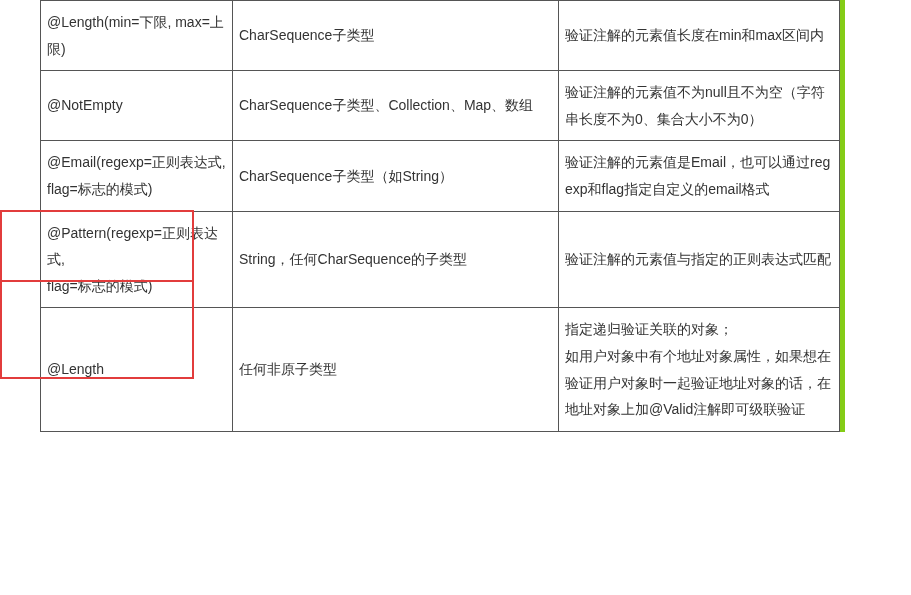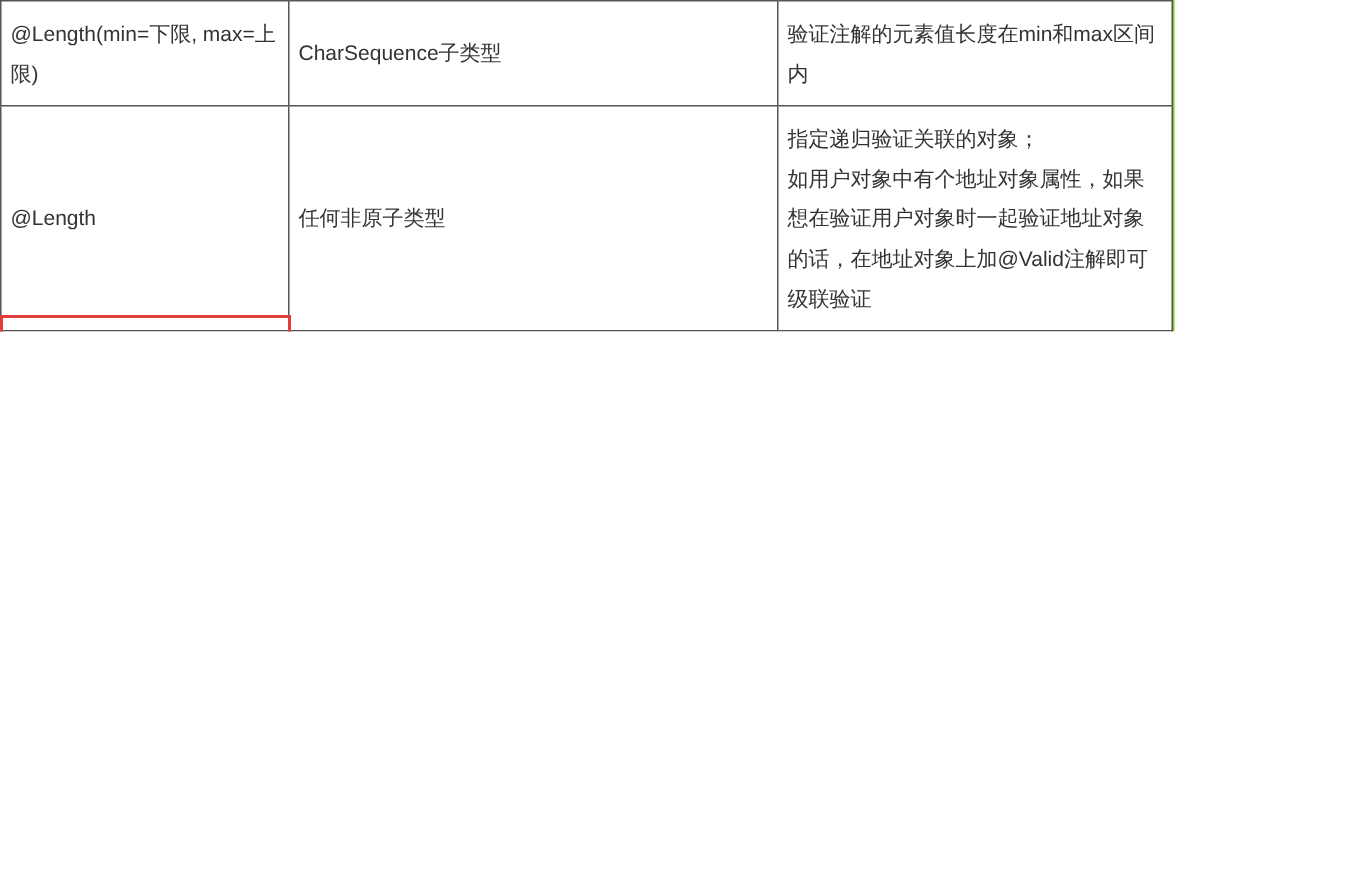--- a/index.html
+++ b/index.html
@@ -1,17 +1,17 @@
 <!DOCTYPE html>
 <html><head>
   <meta charset="utf-8">
   <style>
     * { box-sizing: border-box; margin: 0; padding: 0; }
     body { font-family: Arial, "Microsoft YaHei", sans-serif; font-size: 14px; color: #333; background: #fff; }
-    .wrap { width: 783px; margin: 0; position: relative; border-right: 1px solid #84cc16; }
+    .wrap { width: 845px; margin: 0; position: relative; border-right: 5px solid #84cc16; padding-left: 40px; }
     table { border-collapse: collapse; width: 100%; table-layout: fixed; }
     td { border: 1px solid #555; padding: 8px 6px; vertical-align: middle; line-height: 1.9; word-break: break-all; }
     col.c1 { width: 192px; }
     col.c2 { width: 326px; }
     col.c3 { width: auto; }
     .highlight { position: absolute; border: 2px solid #e23c3c; pointer-events: none; }
   </style>
 </head>
 <body>
 
@@ -22,20 +22,35 @@
         <col class="c2">
         <col class="c3">
       </colgroup>
   <tbody>
     <tr>
       <td><span>@Length(min=下限, max=上限)</span></td>
       <td><span>CharSequence子类型</span></td>
       <td><span>验证注解的元素值长度在min和max区间内</span></td>
     </tr>
     <tr>
+      <td><span>@NotEmpty</span></td>
+      <td><span>CharSequence子类型、Collection、Map、数组</span></td>
+      <td><span>验证注解的元素值不为null且不为空（字符串长度不为0、集合大小不为0）</span></td>
+    </tr>
+    <tr>
+      <td id="cell-email"><span>@Email(regexp=正则表达式,<br>flag=标志的模式)</span></td>
+      <td><span>CharSequence子类型（如String）</span></td>
+      <td><span>验证注解的元素值是Email，也可以通过regexp和flag指定自定义的email格式</span></td>
+    </tr>
+    <tr>
+      <td id="cell-pattern"><span>@Pattern(regexp=正则表达式,<br>flag=标志的模式)</span></td>
+      <td><span>String，任何CharSequence的子类型</span></td>
+      <td><span>验证注解的元素值与指定的正则表达式匹配</span></td>
+    </tr>
+    <tr>
       <td><span>@Length</span></td>
       <td><span>任何非原子类型</span></td>
       <td><span>指定递归验证关联的对象；<br>如用户对象中有个地址对象属性，如果想在验证用户对象时一起验证地址对象的话，在地址对象上加@Valid注解即可级联验证</span></td>
     </tr>
   </tbody>
 </table>
 <div class="highlight" id="hl-email" style="left: -0.5px; top: 210.062px; width: 194px; height: 72.1875px;"></div>
 <div class="highlight" id="hl-pattern" style="left: -0.5px; top: 280.25px; width: 194px; height: 98.7812px;"></div>
 </div>
 

